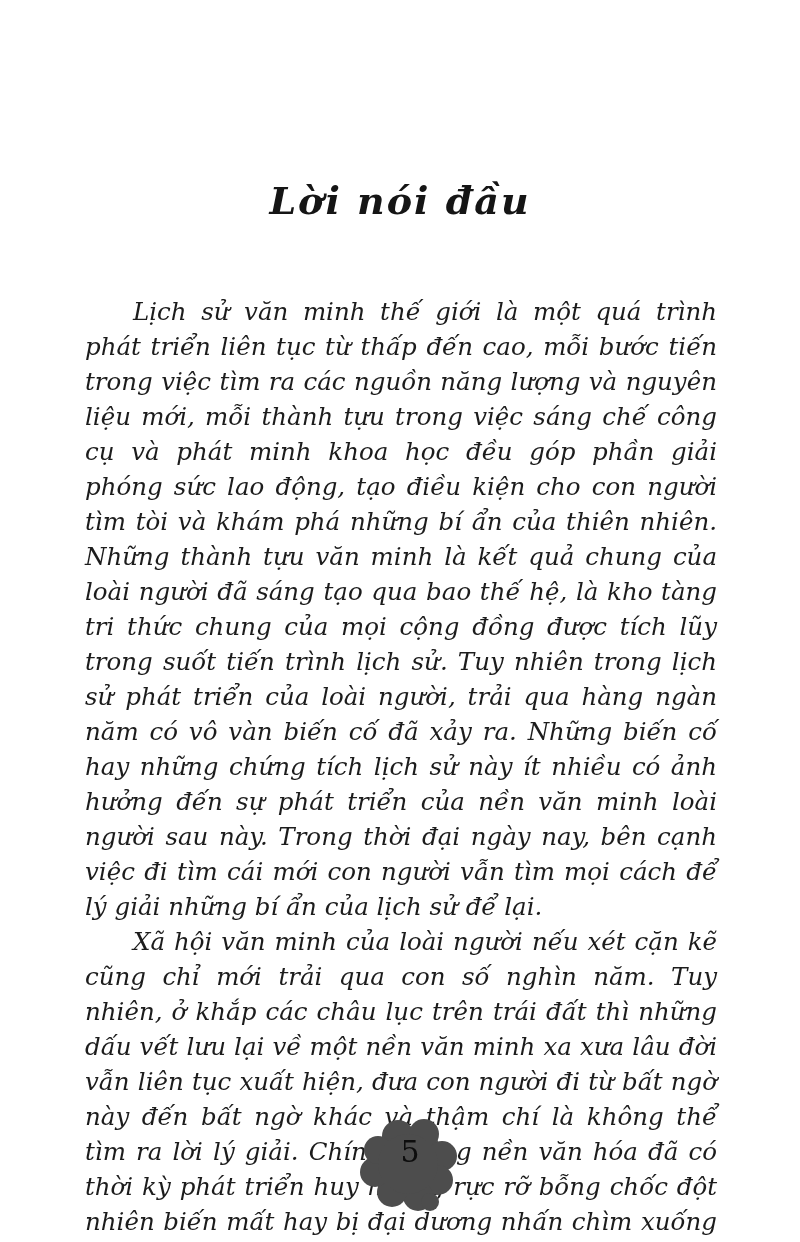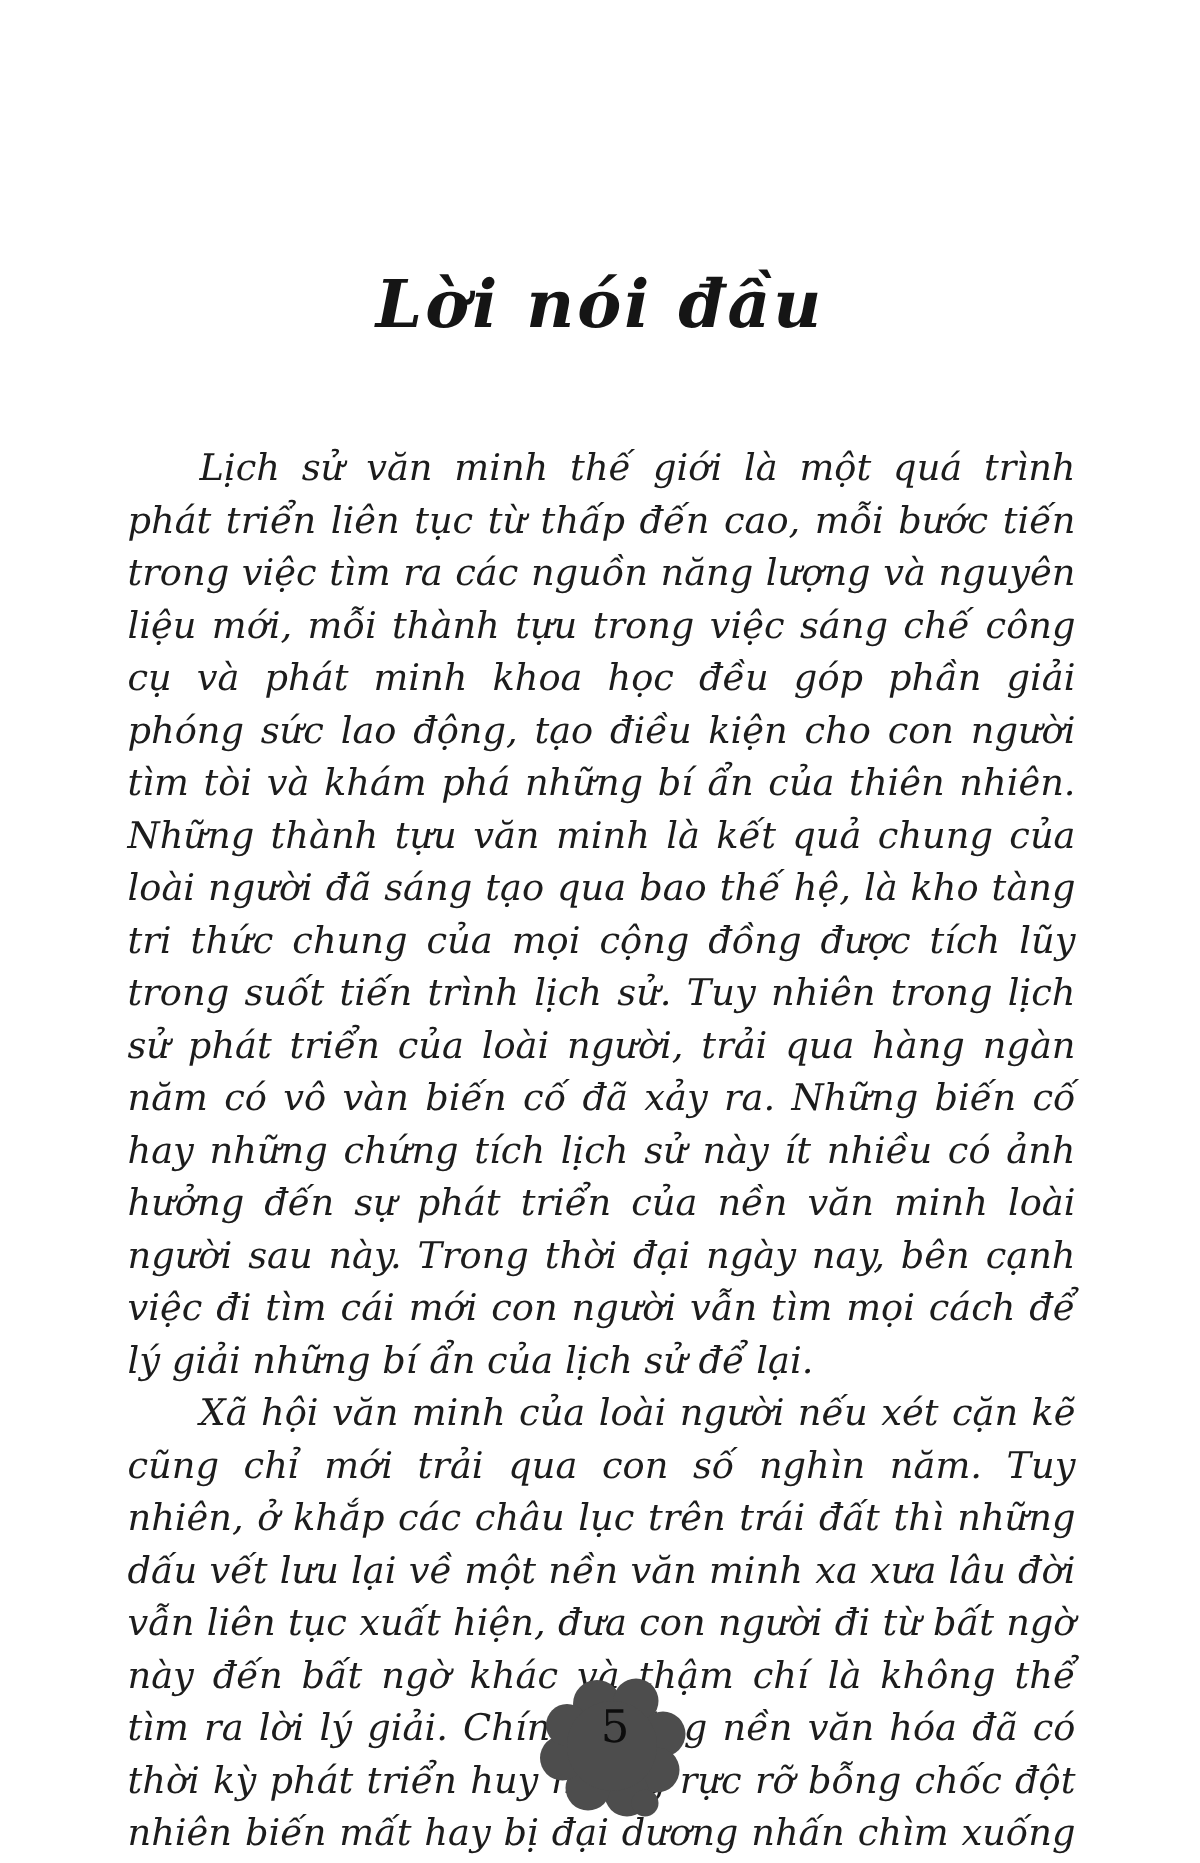--- a/index.html
+++ b/index.html
@@ -22,21 +22,21 @@
   }
   .title {
     position: absolute;
     top: 178px;
     left: 0;
     width: 100%;
     text-align: center;
     font-family: "DejaVu Serif", serif;
     font-style: italic;
     font-weight: bold;
-    font-size: 44px;
+    font-size: 38px;
     letter-spacing: 2px;
     color: #151515;
   }
   .body-text {
     position: absolute;
     top: 294px;
     left: 85px;
     width: 632px;
     font-family: "DejaVu Serif", serif;
     font-style: italic;

